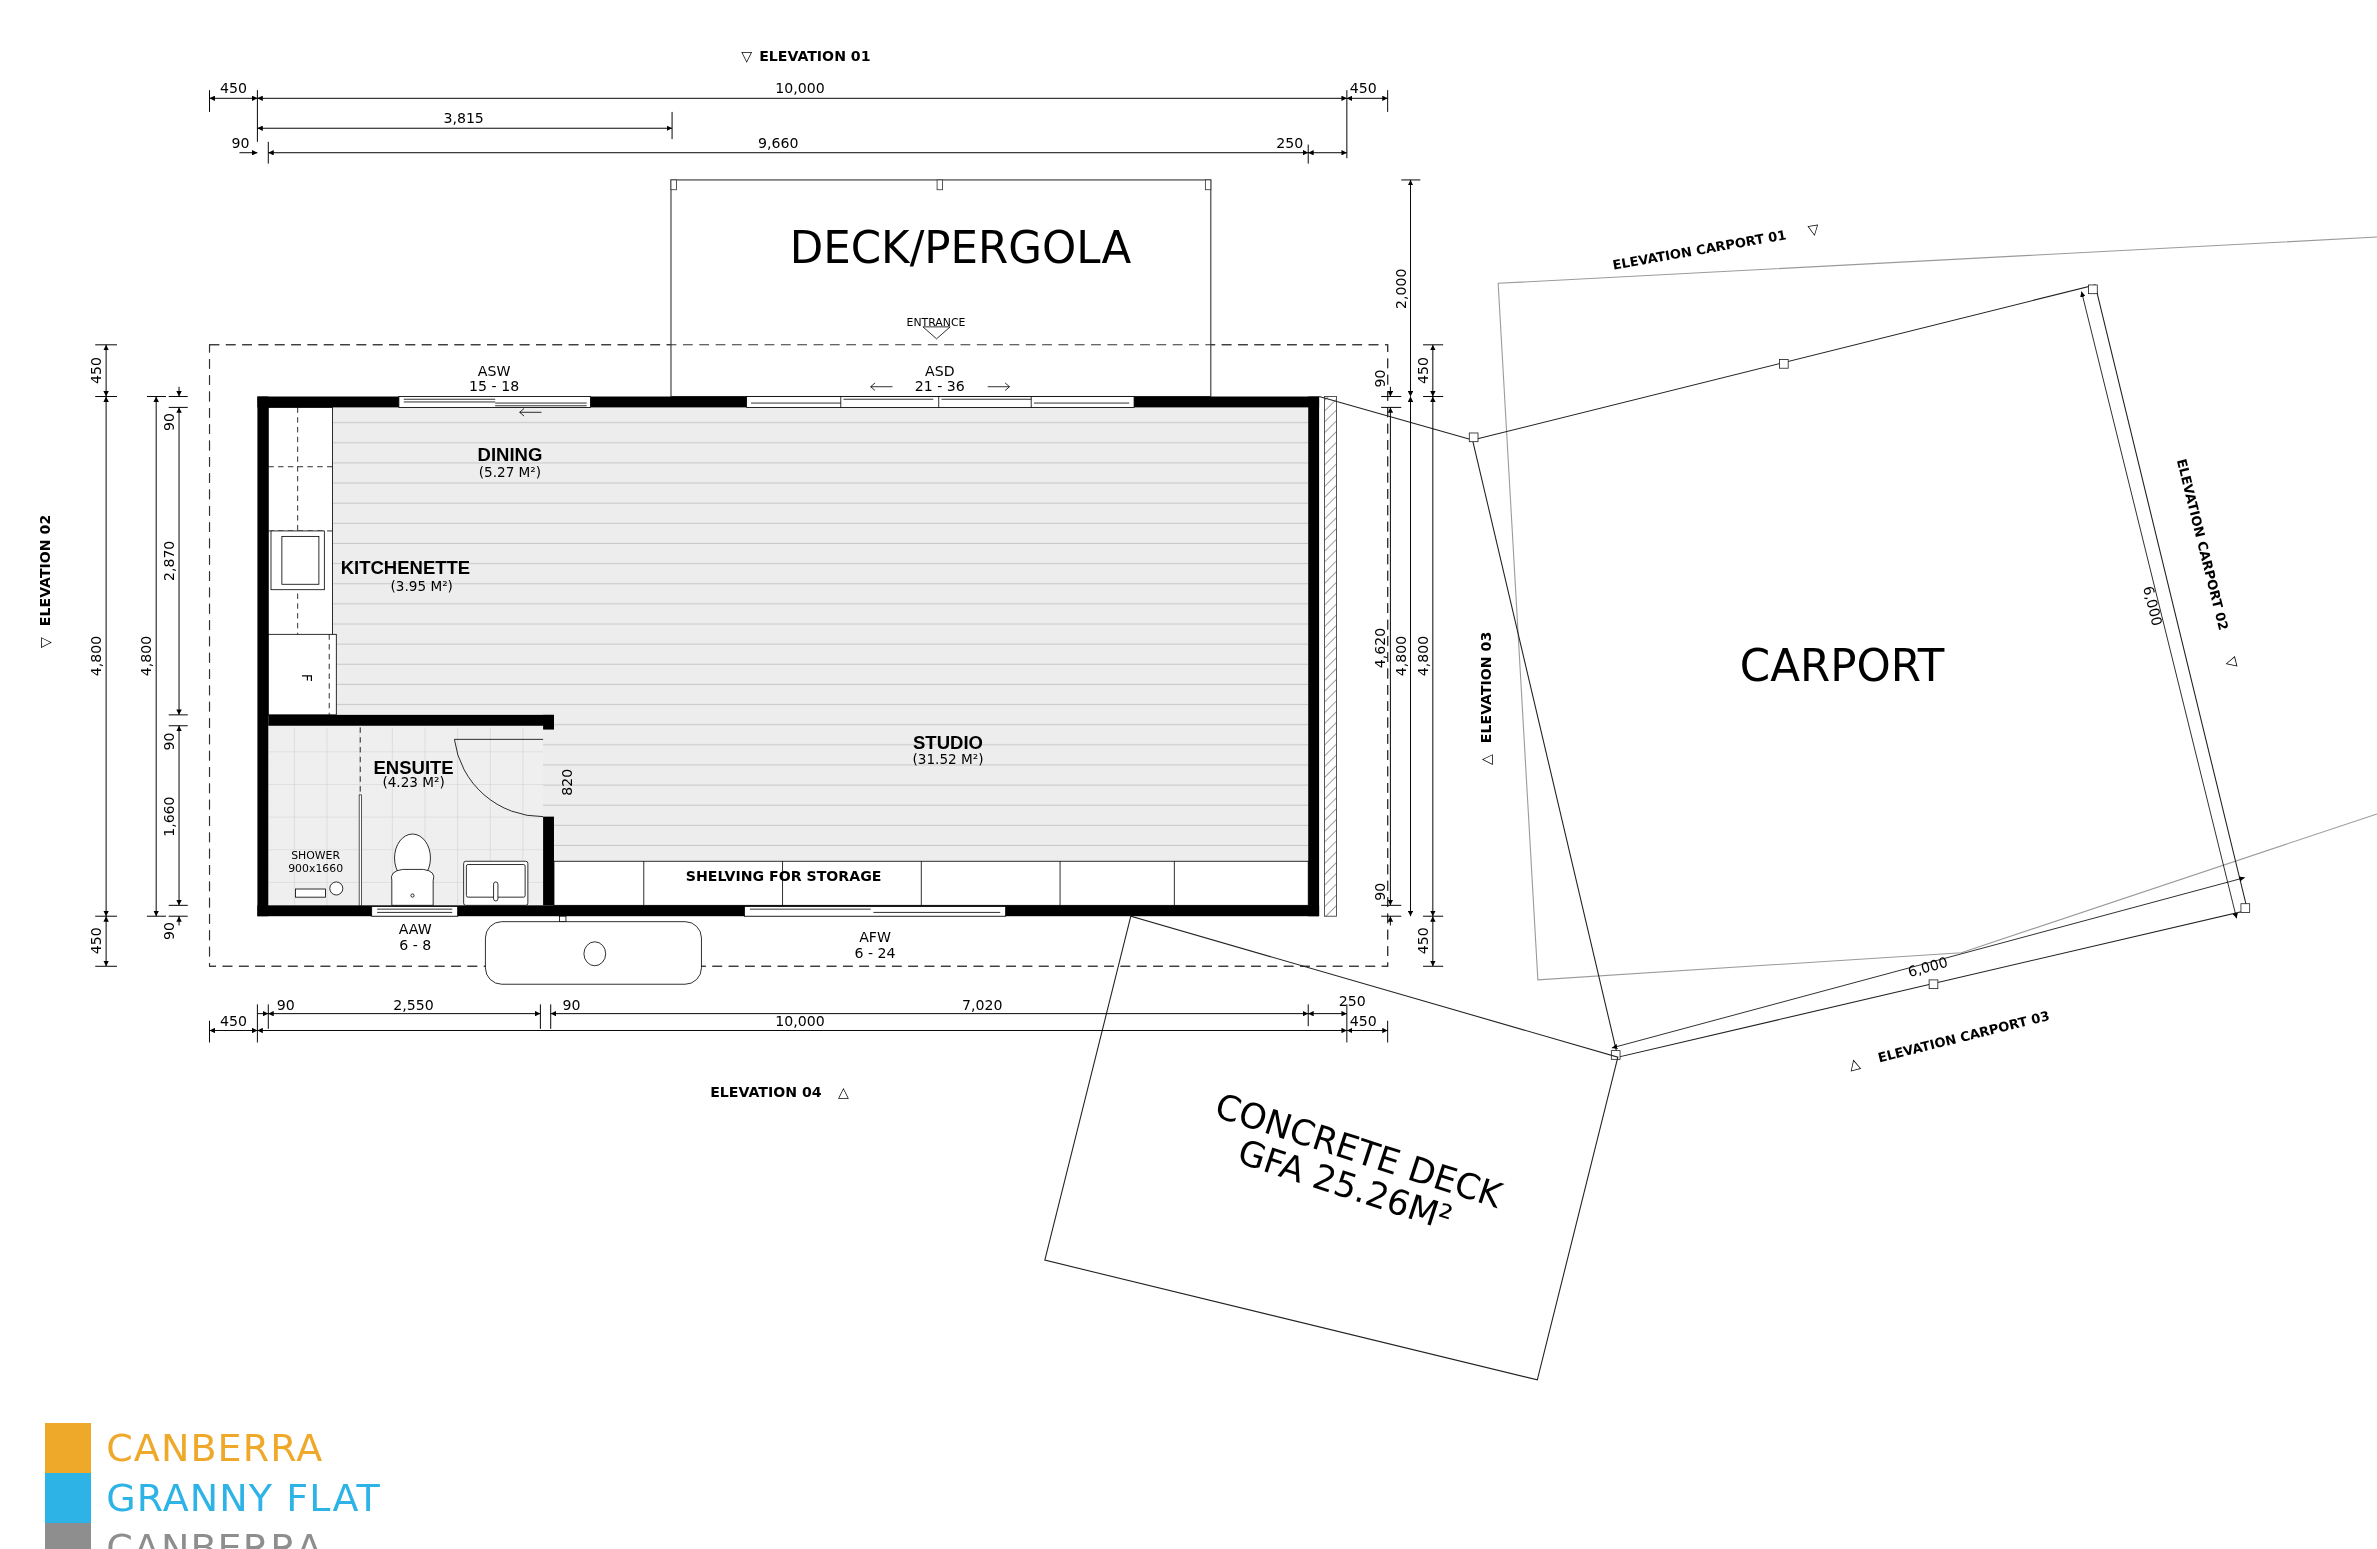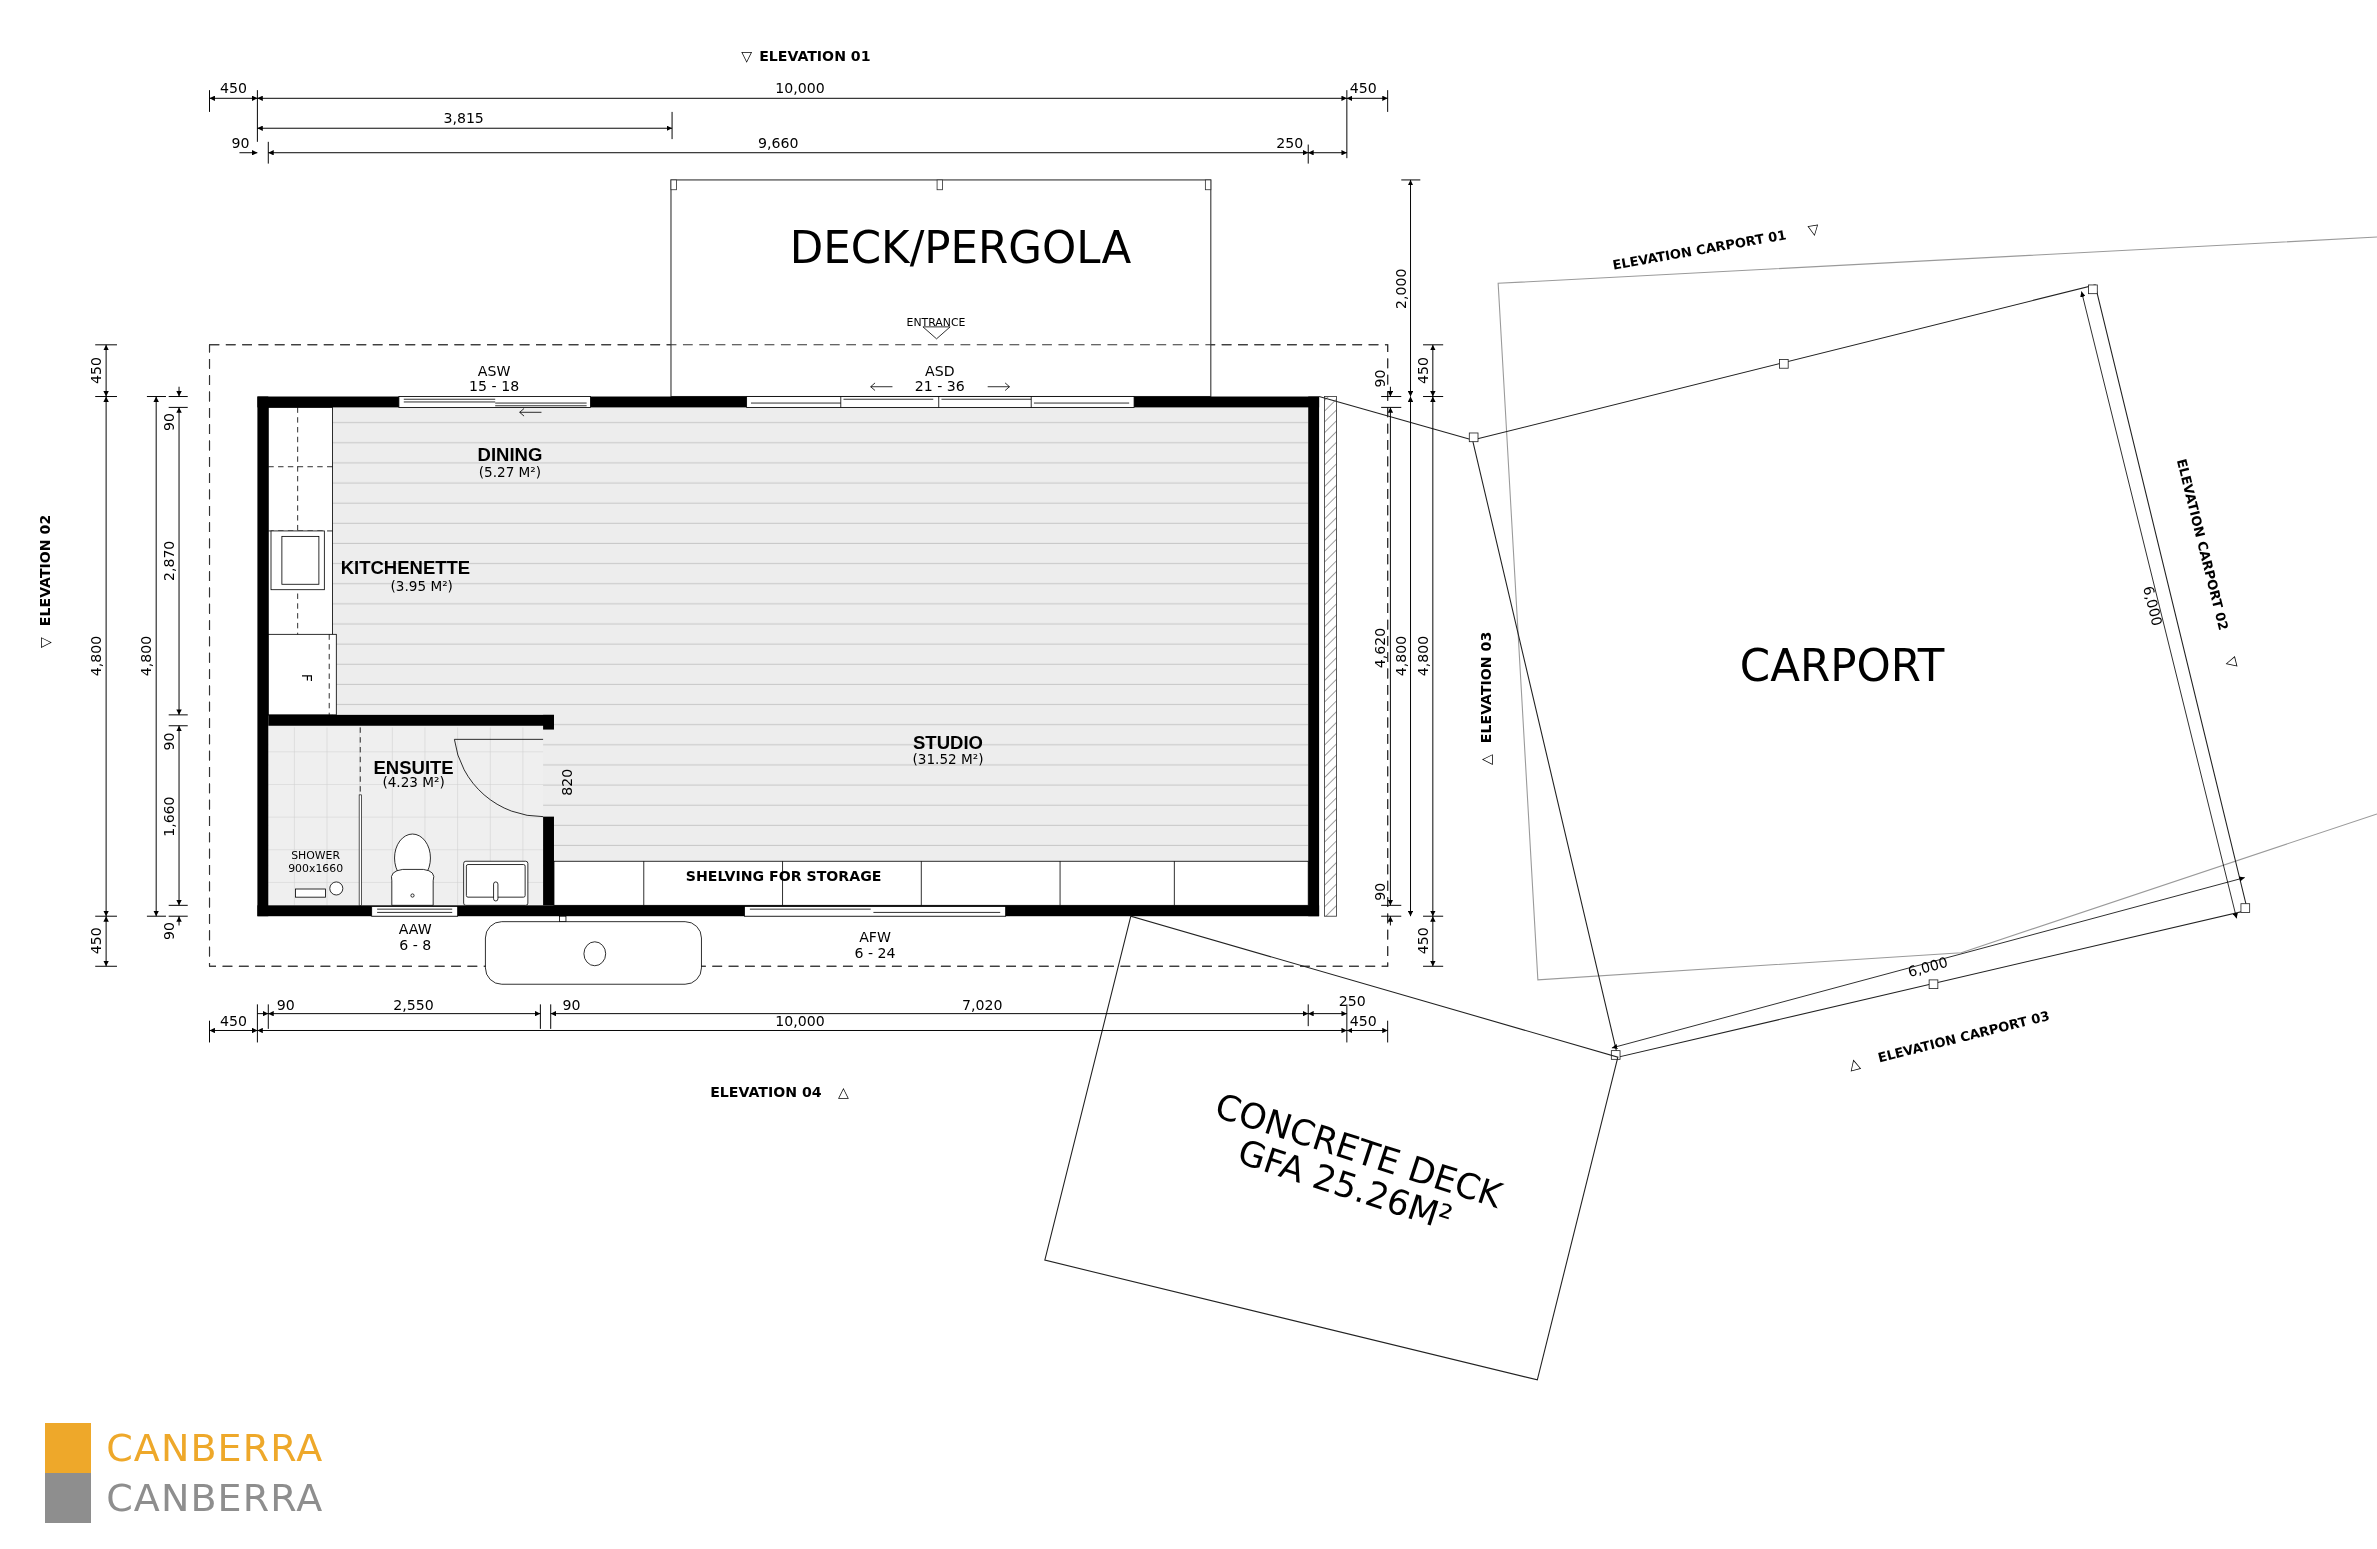--- a/index.html
+++ b/index.html
@@ -347,17 +347,21 @@
     <text class="elev" x="55" y="0" style="font-size:24px">ELEVATION CARPORT 03</text>
   </g>
 </svg>
 
 <div class="logo">
   <div class="logo-row">
     <div class="logo-swatch" style="background:#EEA82A"></div>
     <div class="logo-text" style="color:#EEA82A">CANBERRA</div>
   </div>
   <div class="logo-row">
+    <div class="logo-swatch" style="background:#2DB3E6"></div>
+    <div class="logo-text" style="color:#2DB3E6">GRANNY FLAT</div>
+  </div>
+  <div class="logo-row">
     <div class="logo-swatch" style="background:#8E8E8E"></div>
     <div class="logo-text" style="color:#8E8E8E">CANBERRA</div>
   </div>
 </div>
 
 
 </body></html>

